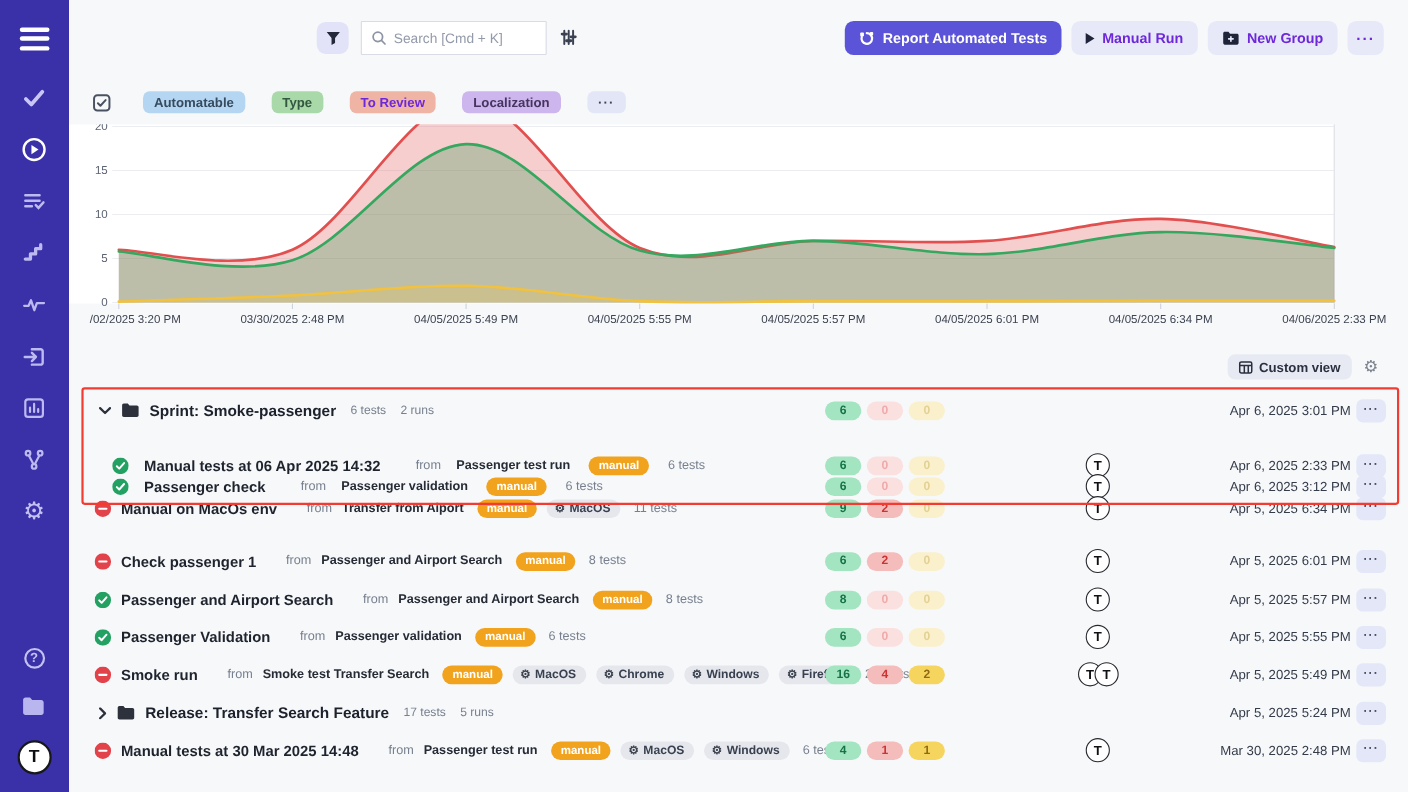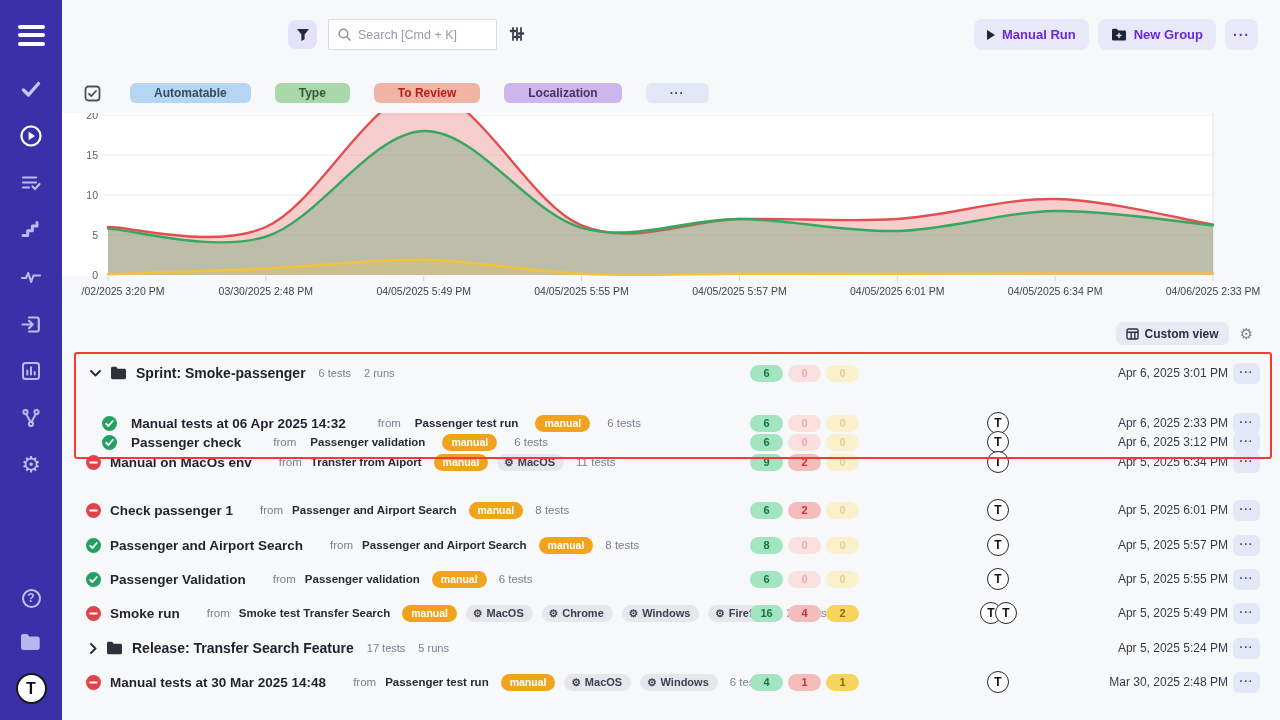--- a/index.html
+++ b/index.html
@@ -36,23 +36,23 @@
     padding:0 13px;font-size:13px;font-weight:600;cursor:pointer;font-family:"Liberation Sans",sans-serif;white-space:nowrap}
   .btn-primary{background:#5b54d9;color:#fff}
   .btn-light{background:#e7e9f9;color:#6d28d9}
   .btn-sq{width:33px;padding:0;justify-content:center;font-size:14px;letter-spacing:1px}
   .tri{width:0;height:0;border-left:8px solid #20243a;border-top:5px solid transparent;border-bottom:5px solid transparent}
   
   .tabsrow{position:absolute;left:22px;top:83px;display:flex;align-items:center}
   .selall{margin-right:24px;cursor:pointer;display:flex}
   .tab{font-size:13px;font-weight:600;color:#454c5c;margin-right:29px;cursor:pointer;white-space:nowrap}
   .chips{display:flex;align-items:center;gap:24px;margin-left:5px}
-  .chip{font-size:12px;font-weight:600;padding:3px 24px;border-radius:6px;cursor:pointer;white-space:nowrap}
+  .chip{font-size:12px;font-weight:600;padding:3px 10px;border-radius:6px;cursor:pointer;white-space:nowrap}
   .c-blue{background:#b5d6f2;color:#374b5e}.c-green{background:#a9d9a9;color:#33573f}
-  .c-red{background:#efb4a4;color:#b91c1c}.c-purple{background:#cdb5ee;color:#46355e}
+  .c-red{background:#efb4a4;color:#6d28d9}.c-purple{background:#cdb5ee;color:#46355e}
   .c-gray{background:#e3e6f6;color:#3c4254;font-weight:700;letter-spacing:1px}
   
   .chart{position:absolute;left:0;top:113px;width:1218px;height:187px}
   .chart svg{overflow:hidden;display:block}
   .xlabels span{position:absolute;top:172px;width:130px;text-align:center;font-size:10.5px;color:#3d4350;white-space:nowrap}
   
   .cv{position:absolute;right:27px;top:322px;display:flex;align-items:center;gap:11px}
   .cv-btn{height:23px;border:none;border-radius:7px;background:#e8eaf3;display:flex;align-items:center;gap:6px;
     padding:0 10px;font-size:12px;font-weight:600;color:#2b3040;cursor:pointer;font-family:"Liberation Sans",sans-serif}
   .cv-gear{font-size:15px;color:#7b818e;cursor:pointer;line-height:1}
@@ -189,20 +189,28 @@
   <div class="tune">
     <svg width="16" height="16" viewBox="0 0 16 16">
         <g stroke="#3a4150" stroke-width="1.8" stroke-linecap="round">
           <path d="M4 2v12M8 2v12M12 2v12"></path>
           <path d="M2 5h4M6 11h4M10 7.5h4" stroke-width="2.6"></path>
         </g>
       </svg>
   </div>
 
   <div class="actions">
+    <button class="btn btn-primary">
+      <svg width="14" height="14" viewBox="0 0 14 14">
+          <path d="M7 2.2a4.8 4.8 0 1 1-4.56 3.3" fill="none" stroke="#fff" stroke-width="2" stroke-linecap="round"></path>
+          <rect x="1" y="1.6" width="3.4" height="3.4" rx="0.8" fill="#fff"></rect>
+          <rect x="9.8" y="1.2" width="3" height="3" rx="0.8" fill="#fff"></rect>
+        </svg>
+      <span>Report Automated Tests</span>
+    </button>
     <button class="btn btn-light">
       <span class="tri"></span>
       <span>Manual Run</span>
     </button>
     <button class="btn btn-light">
       <svg width="16" height="13" viewBox="0 0 16 13">
           <path d="M1 2.2C1 1.4 1.6.8 2.4.8h3.4l1.4 1.8h6.4c.8 0 1.4.6 1.4 1.4v7.2c0 .8-.6 1.4-1.4 1.4H2.4c-.8 0-1.4-.6-1.4-1.4z" fill="#20243a"></path>
           <path d="M8 5.4v4M6 7.4h4" stroke="#e7e9f9" stroke-width="1.5" stroke-linecap="round"></path>
         </svg>
       <span>New Group</span>

